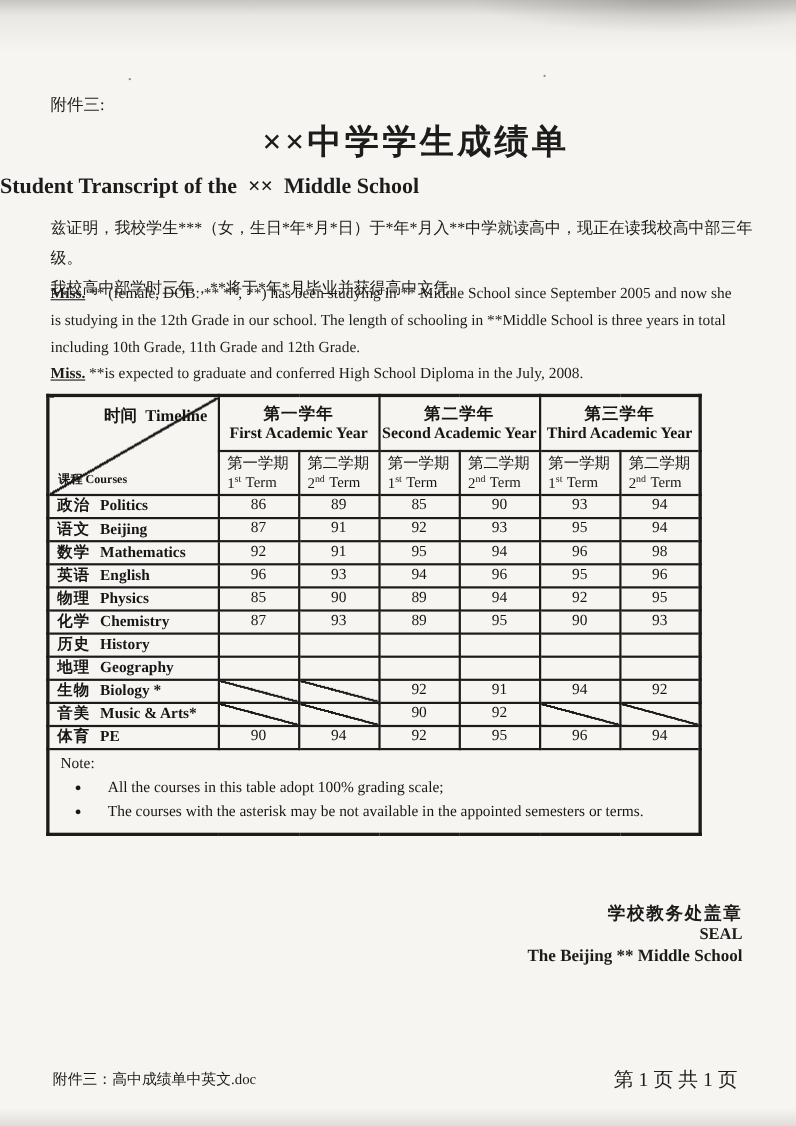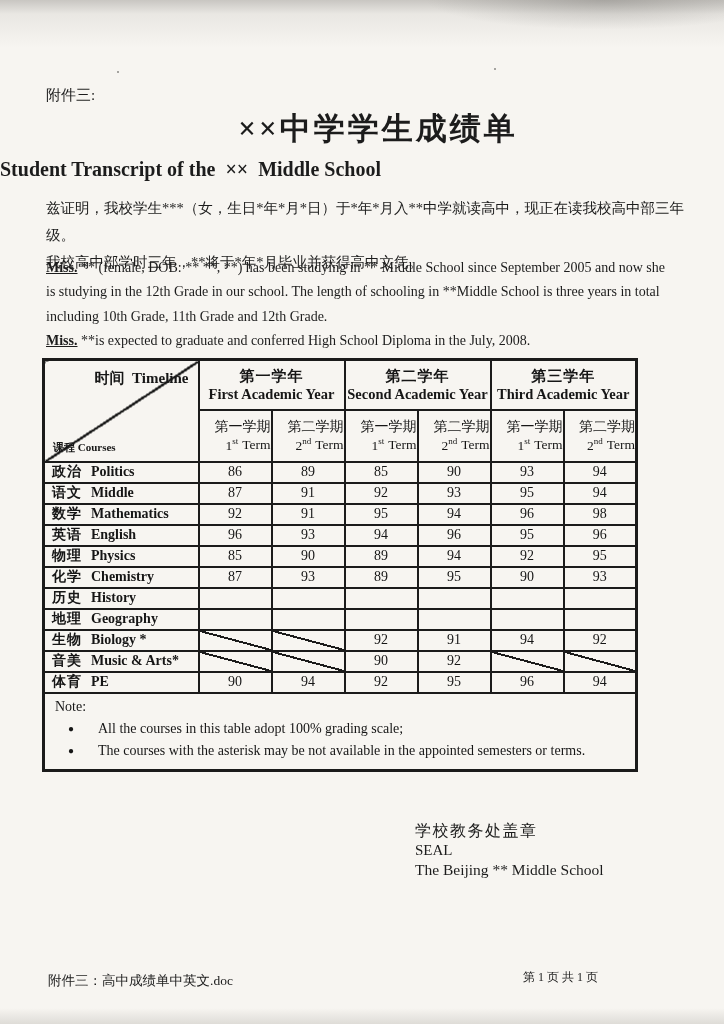--- a/index.html
+++ b/index.html
@@ -62,47 +62,47 @@
       transparent calc(50% - 1.2px), #1b1b1b calc(50% - 1.2px),
       #1b1b1b calc(50% + 1.2px), transparent calc(50% + 1.2px));
   }
   .corner-timeline { position:absolute; top:8px; right:9px; font-size:15px; white-space:pre; }
   .corner-courses  { position:absolute; bottom:6px; left:8px; font-size:11px; }
 
   th.year { height:50px; font-weight:bold; text-align:center; vertical-align:middle; }
   .y-zh { display:block; font-size:15px; letter-spacing:1px; }
   .y-en { display:block; font-size:14.5px; }
 
-  th.term { height:52px; font-weight:normal; text-align:right; vertical-align:middle; padding-left:7px; }
+  th.term { height:40px; font-weight:normal; text-align:left; vertical-align:middle; padding-left:7px; }
   .t-zh { display:block; font-size:14px; }
   .t-en { display:block; font-size:13.5px; }
   .t-en sup { font-size:9px; }
   .t-word { margin-left:4px; }
 
   td.course { height:21px; text-align:left; padding-left:7px; font-weight:bold; font-size:14px; white-space:nowrap; }
   .c-zh { margin-right:9px; letter-spacing:1px; }
   td.score { text-align:center; vertical-align:middle; font-size:14px; }
   td.diag {
     background:linear-gradient(to top right,
       transparent calc(50% - 1px), #1b1b1b calc(50% - 1px),
       #1b1b1b calc(50% + 1px), transparent calc(50% + 1px));
   }
 
   td.note-cell { height:66px; vertical-align:top; text-align:left; padding:5px 10px 6px 10px; font-size:14px; }
   .note-label { margin-bottom:3px; }
   .note-bullet { padding-left:13px; line-height:22.5px; }
   .bullet { display:inline-block; width:30px; font-size:10px; vertical-align:1px; }
 
-  .seal { position:absolute; top:821px; left:415px; width:260px; text-align:left; font-weight:normal; }
+  .seal { position:absolute; top:821px; left:415px; width:260px; text-align:right; font-weight:bold; }
   .seal-zh { font-size:16px; letter-spacing:1.5px; line-height:20px; }
   .seal-en1 { font-size:15px; line-height:19px; }
   .seal-en2 { font-size:15.5px; line-height:19px; }
 
   .footer-left  { position:absolute; top:972px; left:48px;  font-size:13.5px; }
-  .footer-right { position:absolute; top:969px; left:523px; font-size:12px; white-space:pre; }
+  .footer-right { position:absolute; top:969px; left:558px; font-size:18px; white-space:pre; }
 </style>
 </head>
 <body>
 
 <div class="sheet">
   <div class="scan-shade-top"></div>
   <div class="scan-shade-bottom"></div>
   <div class="speck" style="left:117px;top:71px;width:2px;height:2px;"></div>
   <div class="speck" style="left:494px;top:68px;width:2px;height:2px;"></div>
 
@@ -173,21 +173,21 @@
         <tr>
           <td class="course"><span class="c-zh">政治</span><span class="c-en">Politics</span></td>
           <td class="score">86</td>
           <td class="score">89</td>
           <td class="score">85</td>
           <td class="score">90</td>
           <td class="score">93</td>
           <td class="score">94</td>
         </tr>
         <tr>
-          <td class="course"><span class="c-zh">语文</span><span class="c-en">Middle</span></td>
+          <td class="course"><span class="c-zh">语文</span><span class="c-en">Beijing</span></td>
           <td class="score">87</td>
           <td class="score">91</td>
           <td class="score">92</td>
           <td class="score">93</td>
           <td class="score">95</td>
           <td class="score">94</td>
         </tr>
         <tr>
           <td class="course"><span class="c-zh">数学</span><span class="c-en">Mathematics</span></td>
           <td class="score">92</td>

